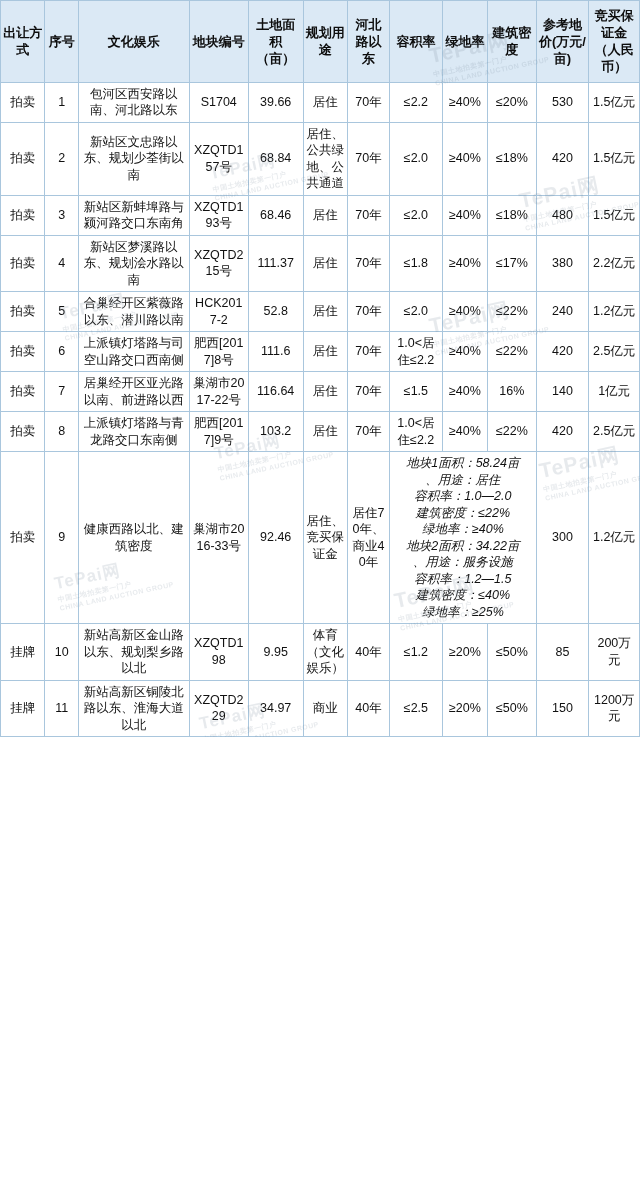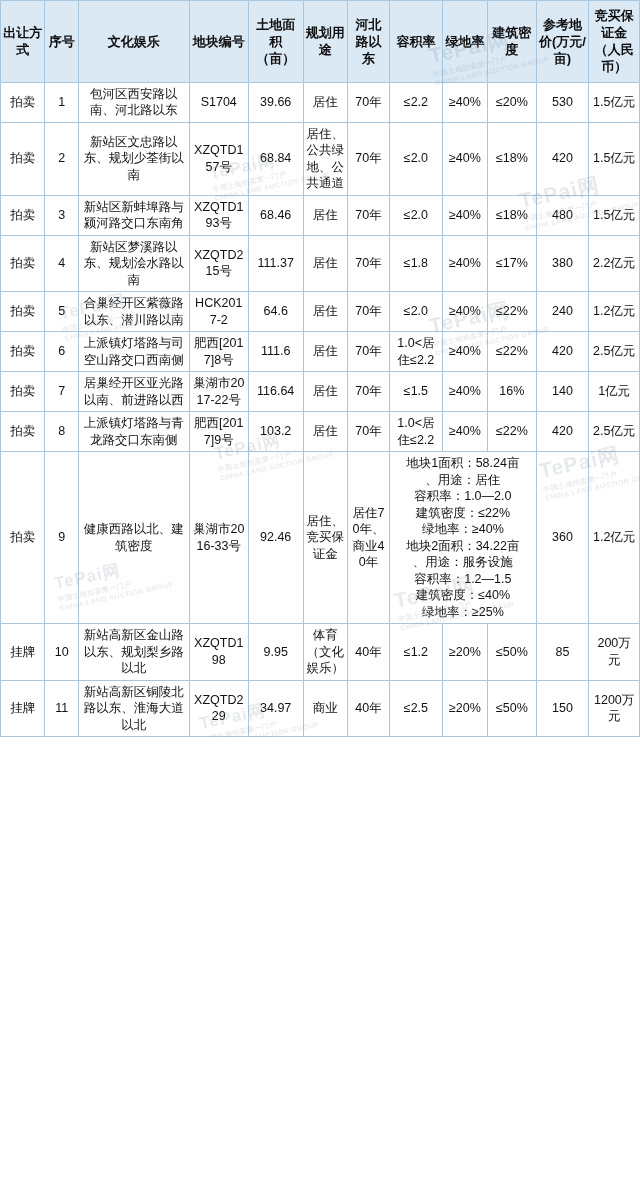--- a/index.html
+++ b/index.html
@@ -50,21 +50,21 @@
   col.c6 { width: 40px; }
   col.c7 { width: 50px; }
   col.c8 { width: 43px; }
   col.c9 { width: 46px; }
   col.c10 { width: 50px; }
   col.c11 { width: 48px; }
 
   td.cell-method { font-size: 13px; margin-top: 27px; }
   td.cell-no { font-size: 13px; }
   td.cell-locale { font-size: 12.5px; }
-  td.cell-detail { font-size: 12px; line-height: 1.45; }
+  td.cell-detail { font-size: 12px; line-height: 1.45; font-style: italic; }
   .detail-line { display: block; }
 
   
   .wm-layer {
     position: absolute;
     inset: 0;
     pointer-events: none;
     z-index: 5;
     overflow: hidden;
   }
@@ -169,21 +169,21 @@
         <td class="cell-green">≥40%</td>
         <td class="cell-density">≤17%</td>
         <td class="cell-price">380</td>
         <td class="cell-deposit">2.2亿元</td>
       </tr>
       <tr>
         <td class="cell-method">拍卖</td>
         <td class="cell-no">5</td>
         <td class="cell-locale">合巢经开区紫薇路以东、潜川路以南</td>
         <td class="cell-parcel">HCK2017-2</td>
-        <td class="cell-area">64.6</td>
+        <td class="cell-area">52.8</td>
         <td class="cell-use">居住</td>
         <td class="cell-term">70年</td>
         <td class="cell-far">≤2.0</td>
         <td class="cell-green">≥40%</td>
         <td class="cell-density">≤22%</td>
         <td class="cell-price">240</td>
         <td class="cell-deposit">1.2亿元</td>
       </tr>
       <tr>
         <td class="cell-method">拍卖</td>
@@ -240,21 +240,21 @@
           <span class="detail-line">、用途：居住</span>
           <span class="detail-line">容积率：1.0—2.0</span>
           <span class="detail-line">建筑密度：≤22%</span>
           <span class="detail-line">绿地率：≥40%</span>
           <span class="detail-line">地块2面积：34.22亩</span>
           <span class="detail-line">、用途：服务设施</span>
           <span class="detail-line">容积率：1.2—1.5</span>
           <span class="detail-line">建筑密度：≤40%</span>
           <span class="detail-line">绿地率：≥25%</span>
         </td>
-        <td class="cell-price">360</td>
+        <td class="cell-price">300</td>
         <td class="cell-deposit">1.2亿元</td>
       </tr>
       <tr>
         <td class="cell-method">挂牌</td>
         <td class="cell-no">10</td>
         <td class="cell-locale">新站高新区金山路以东、规划梨乡路以北</td>
         <td class="cell-parcel">XZQTD198</td>
         <td class="cell-area">9.95</td>
         <td class="cell-use">体育（文化娱乐）</td>
         <td class="cell-term">40年</td>

